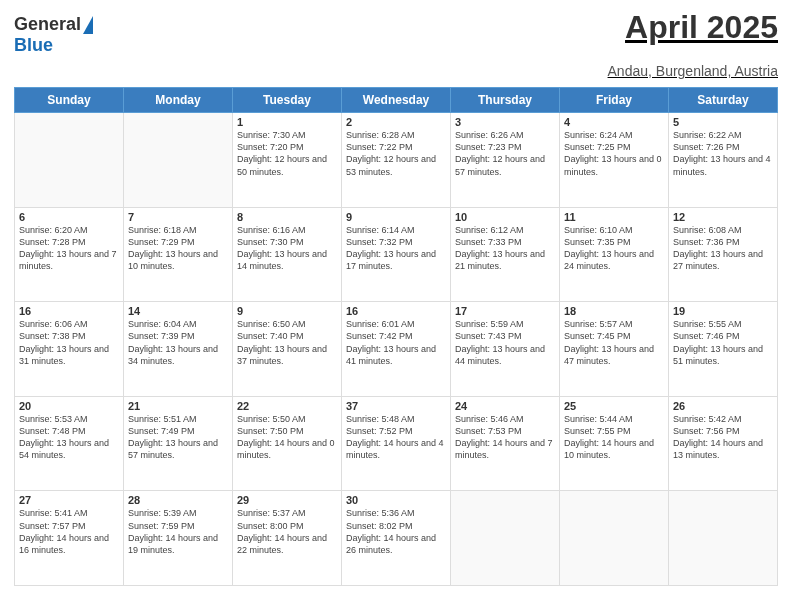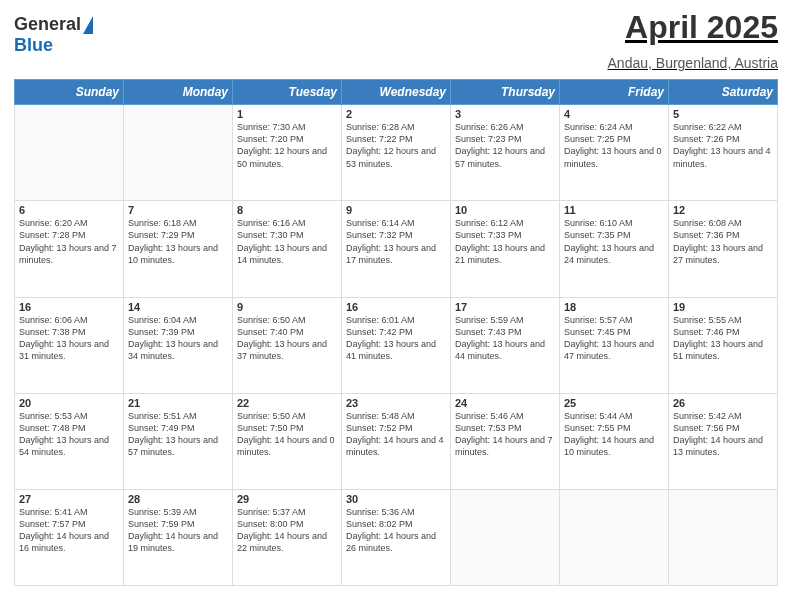--- a/index.html
+++ b/index.html
@@ -59,39 +59,38 @@
     }
     .main-title {
       font-size: 32px;
       font-weight: bold;
       color: #333;
       line-height: 1.1;
     }
     .subtitle {
       font-size: 14px;
       color: #555;
-      margin-top: 10px;
+      margin-top: 18px;
     }
     .calendar {
       flex: 1;
       border-collapse: collapse;
       width: 100%;
       table-layout: fixed;
     }
     .calendar thead tr {
       background: #3a7dbf;
     }
     .calendar thead th {
       color: #fff;
       font-size: 12px;
       font-weight: bold;
       padding: 5px 4px;
-      text-align: right;
+      text-align: center;
       border: 1px solid #5a9dd5;
-      font-style: italic;
     }
     .calendar tbody tr {
       border-bottom: 1px solid #ccc;
     }
     .calendar tbody td {
       vertical-align: top;
       border: 1px solid #ddd;
       padding: 3px 4px;
       font-size: 9.5px;
       color: #333;
@@ -283,21 +282,21 @@
 Sunset: 7:49 PM
 Daylight: 13 hours and 57 minutes.</div>
           </td>
           <td>
             <span class="day-number">22</span>
             <div class="day-info">Sunrise: 5:50 AM
 Sunset: 7:50 PM
 Daylight: 14 hours and 0 minutes.</div>
           </td>
           <td>
-            <span class="day-number">23</span>
+            <span class="day-number">37</span>
             <div class="day-info">Sunrise: 5:48 AM
 Sunset: 7:52 PM
 Daylight: 14 hours and 4 minutes.</div>
           </td>
           <td>
             <span class="day-number">24</span>
             <div class="day-info">Sunrise: 5:46 AM
 Sunset: 7:53 PM
 Daylight: 14 hours and 7 minutes.</div>
           </td>

